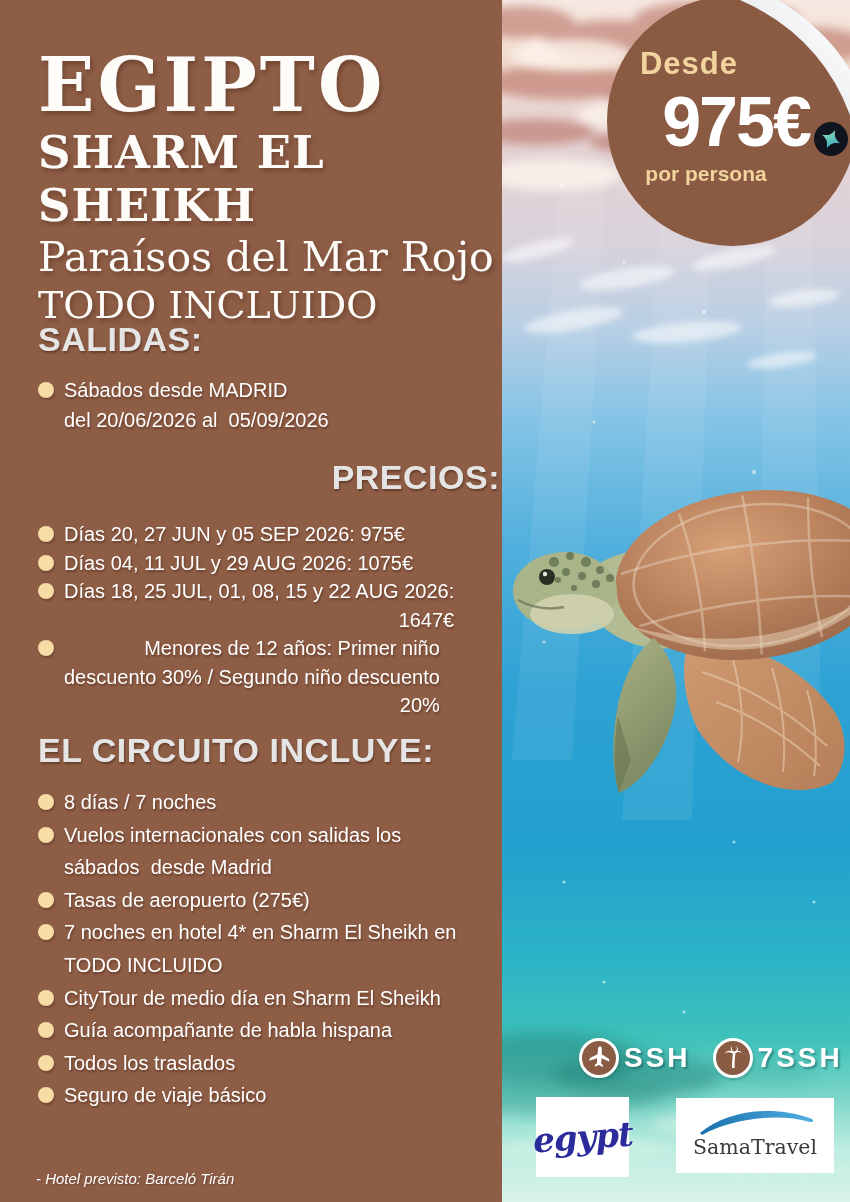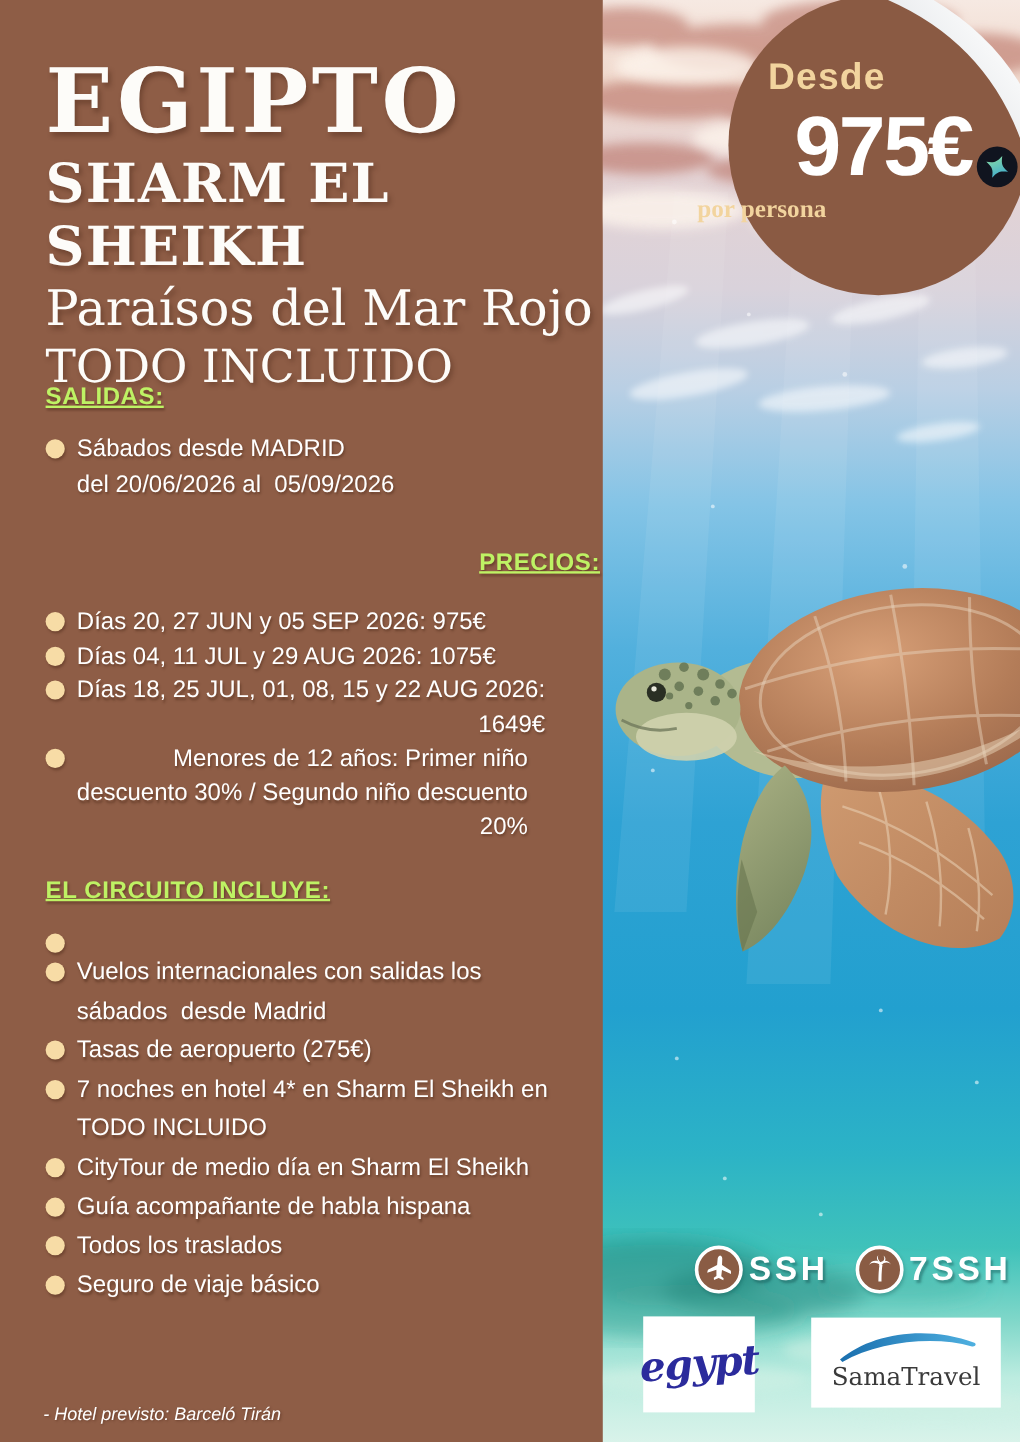--- a/index.html
+++ b/index.html
@@ -17,22 +17,22 @@
     font-family:"DejaVu Serif", serif; text-shadow:2px 3px 4px rgba(60,30,15,.38);}
   .title-l1{font-size:74px; line-height:82px; letter-spacing:3px; font-weight:600;}
   .title-l2{font-size:45px; line-height:53px; letter-spacing:1px; font-weight:600;}
   .title-l3{font-size:41px; line-height:50px; font-weight:400;}
   .title-l4{font-size:38px; line-height:47px; font-weight:400;}
   
   .section{position:absolute; left:38px; width:462px;}
   .sec-salidas{top:320px;}
   .sec-precios{top:458px;text-align:right;}
   .sec-circuito{top:731px;}
-  .sec-heading{font-size:20px; font-weight:bold; color:#bef264; letter-spacing:.5px;
-    text-shadow:1px 2px 2px rgba(60,28,14,.45);text-decoration:underline;}
+  .sec-heading{font-size:34px; font-weight:bold; color:#e5e5e5; letter-spacing:.5px;
+    text-shadow:1px 2px 2px rgba(60,28,14,.45);}
   .list{margin-top:16px;}
   .sec-precios .list{margin-top:23px;}
   .bullet-item{display:flex; align-items:flex-start;}
   .dot{width:16px; height:16px; border-radius:50%; background:#F7DCA6; flex:0 0 16px;
     margin-right:10px; box-shadow:1px 2px 2px rgba(60,28,14,.35);}
   .li-text{color:#fff; font-size:20px; white-space:pre-wrap;
     text-shadow:1px 2px 2px rgba(60,28,14,.45);}
   .sec-salidas .li-text{line-height:30px;}
   .sec-salidas .dot{margin-top:7px;}
   .sec-precios .li-text{line-height:28.5px;}
@@ -45,22 +45,22 @@
     text-shadow:1px 1px 2px rgba(60,28,14,.4);}
   
   .badge{position:absolute; left:607px; top:-4px; width:250px; height:250px;
     border-radius:50%; background:#8A5A43;}
   .badge-prefix{position:absolute; top:50px; left:0; width:100%; text-align:center;
     transform:translateX(-43px); color:#F2D49E; font-size:31px; font-weight:bold;
     letter-spacing:1px;}
   .badge-price{position:absolute; top:86px; left:0; width:100%; text-align:center;
     transform:translateX(4px); color:#fff; font-size:70px; font-weight:800;
     letter-spacing:-2px;}
-  .badge-suffix{position:absolute; top:166px; left:0; width:100%; text-align:left;
-    transform:translateX(-26px); color:#F2D49E; font-size:21px; font-weight:bold;font-family:Liberation Serif, serif;}
+  .badge-suffix{position:absolute; top:166px; left:0; width:100%; text-align:center;
+    transform:translateX(-26px); color:#F2D49E; font-size:21px; font-weight:bold;}
   .peel{position:absolute; left:700px; top:0; pointer-events:none;}
   .sparkle{position:absolute; left:812px; top:120px; width:38px; height:38px;}
   
   .stamps{position:absolute; left:579px; top:1038px; display:flex; align-items:center;}
   .stamp-circle{width:40px; height:40px; border-radius:50%; background:#8A5C44;
     border:3px solid #fff; box-sizing:border-box; display:flex; align-items:center;
     justify-content:center; box-shadow:1px 2px 3px rgba(0,60,60,.25);}
   .stamp-label{color:#fff; font-size:28px; font-weight:bold; letter-spacing:3px;
     margin-left:5px; text-shadow:2px 2px 2px rgba(20,80,80,.45);}
   .stamp-gap{width:22px;}
@@ -267,34 +267,35 @@
         <div class="bullet-item">
           <span class="dot"></span>
           <div class="li-text"><div>Días 20, 27 JUN y 05 SEP 2026: 975€</div></div>
         </div>
         <div class="bullet-item">
           <span class="dot"></span>
           <div class="li-text"><div>Días 04, 11 JUL y 29 AUG 2026: 1075€</div></div>
         </div>
         <div class="bullet-item">
           <span class="dot"></span>
-          <div class="li-text"><div>Días 18, 25 JUL, 01, 08, 15 y 22 AUG 2026:</div><div>1649€</div></div>
+          <div class="li-text"><div>Días 18, 25 JUL, 01, 08, 15 y 22 AUG 2026:</div><div>1647€</div></div>
         </div>
         <div class="bullet-item">
           <span class="dot"></span>
           <div class="li-text"><div>Menores de 12 años: Primer niño</div><div>descuento 30% / Segundo niño descuento</div><div>20%</div></div>
         </div>
       </div>
   </div>
 
   <div class="section sec-circuito">
     <div class="sec-heading">EL CIRCUITO INCLUYE:</div>
     <div class="list">
         <div class="bullet-item">
           <span class="dot"></span>
+          <div class="li-text"><div>8 días / 7 noches</div></div>
         </div>
         <div class="bullet-item">
           <span class="dot"></span>
           <div class="li-text"><div>Vuelos internacionales con salidas los</div><div>sábados  desde Madrid</div></div>
         </div>
         <div class="bullet-item">
           <span class="dot"></span>
           <div class="li-text"><div>Tasas de aeropuerto (275€)</div></div>
         </div>
         <div class="bullet-item">

